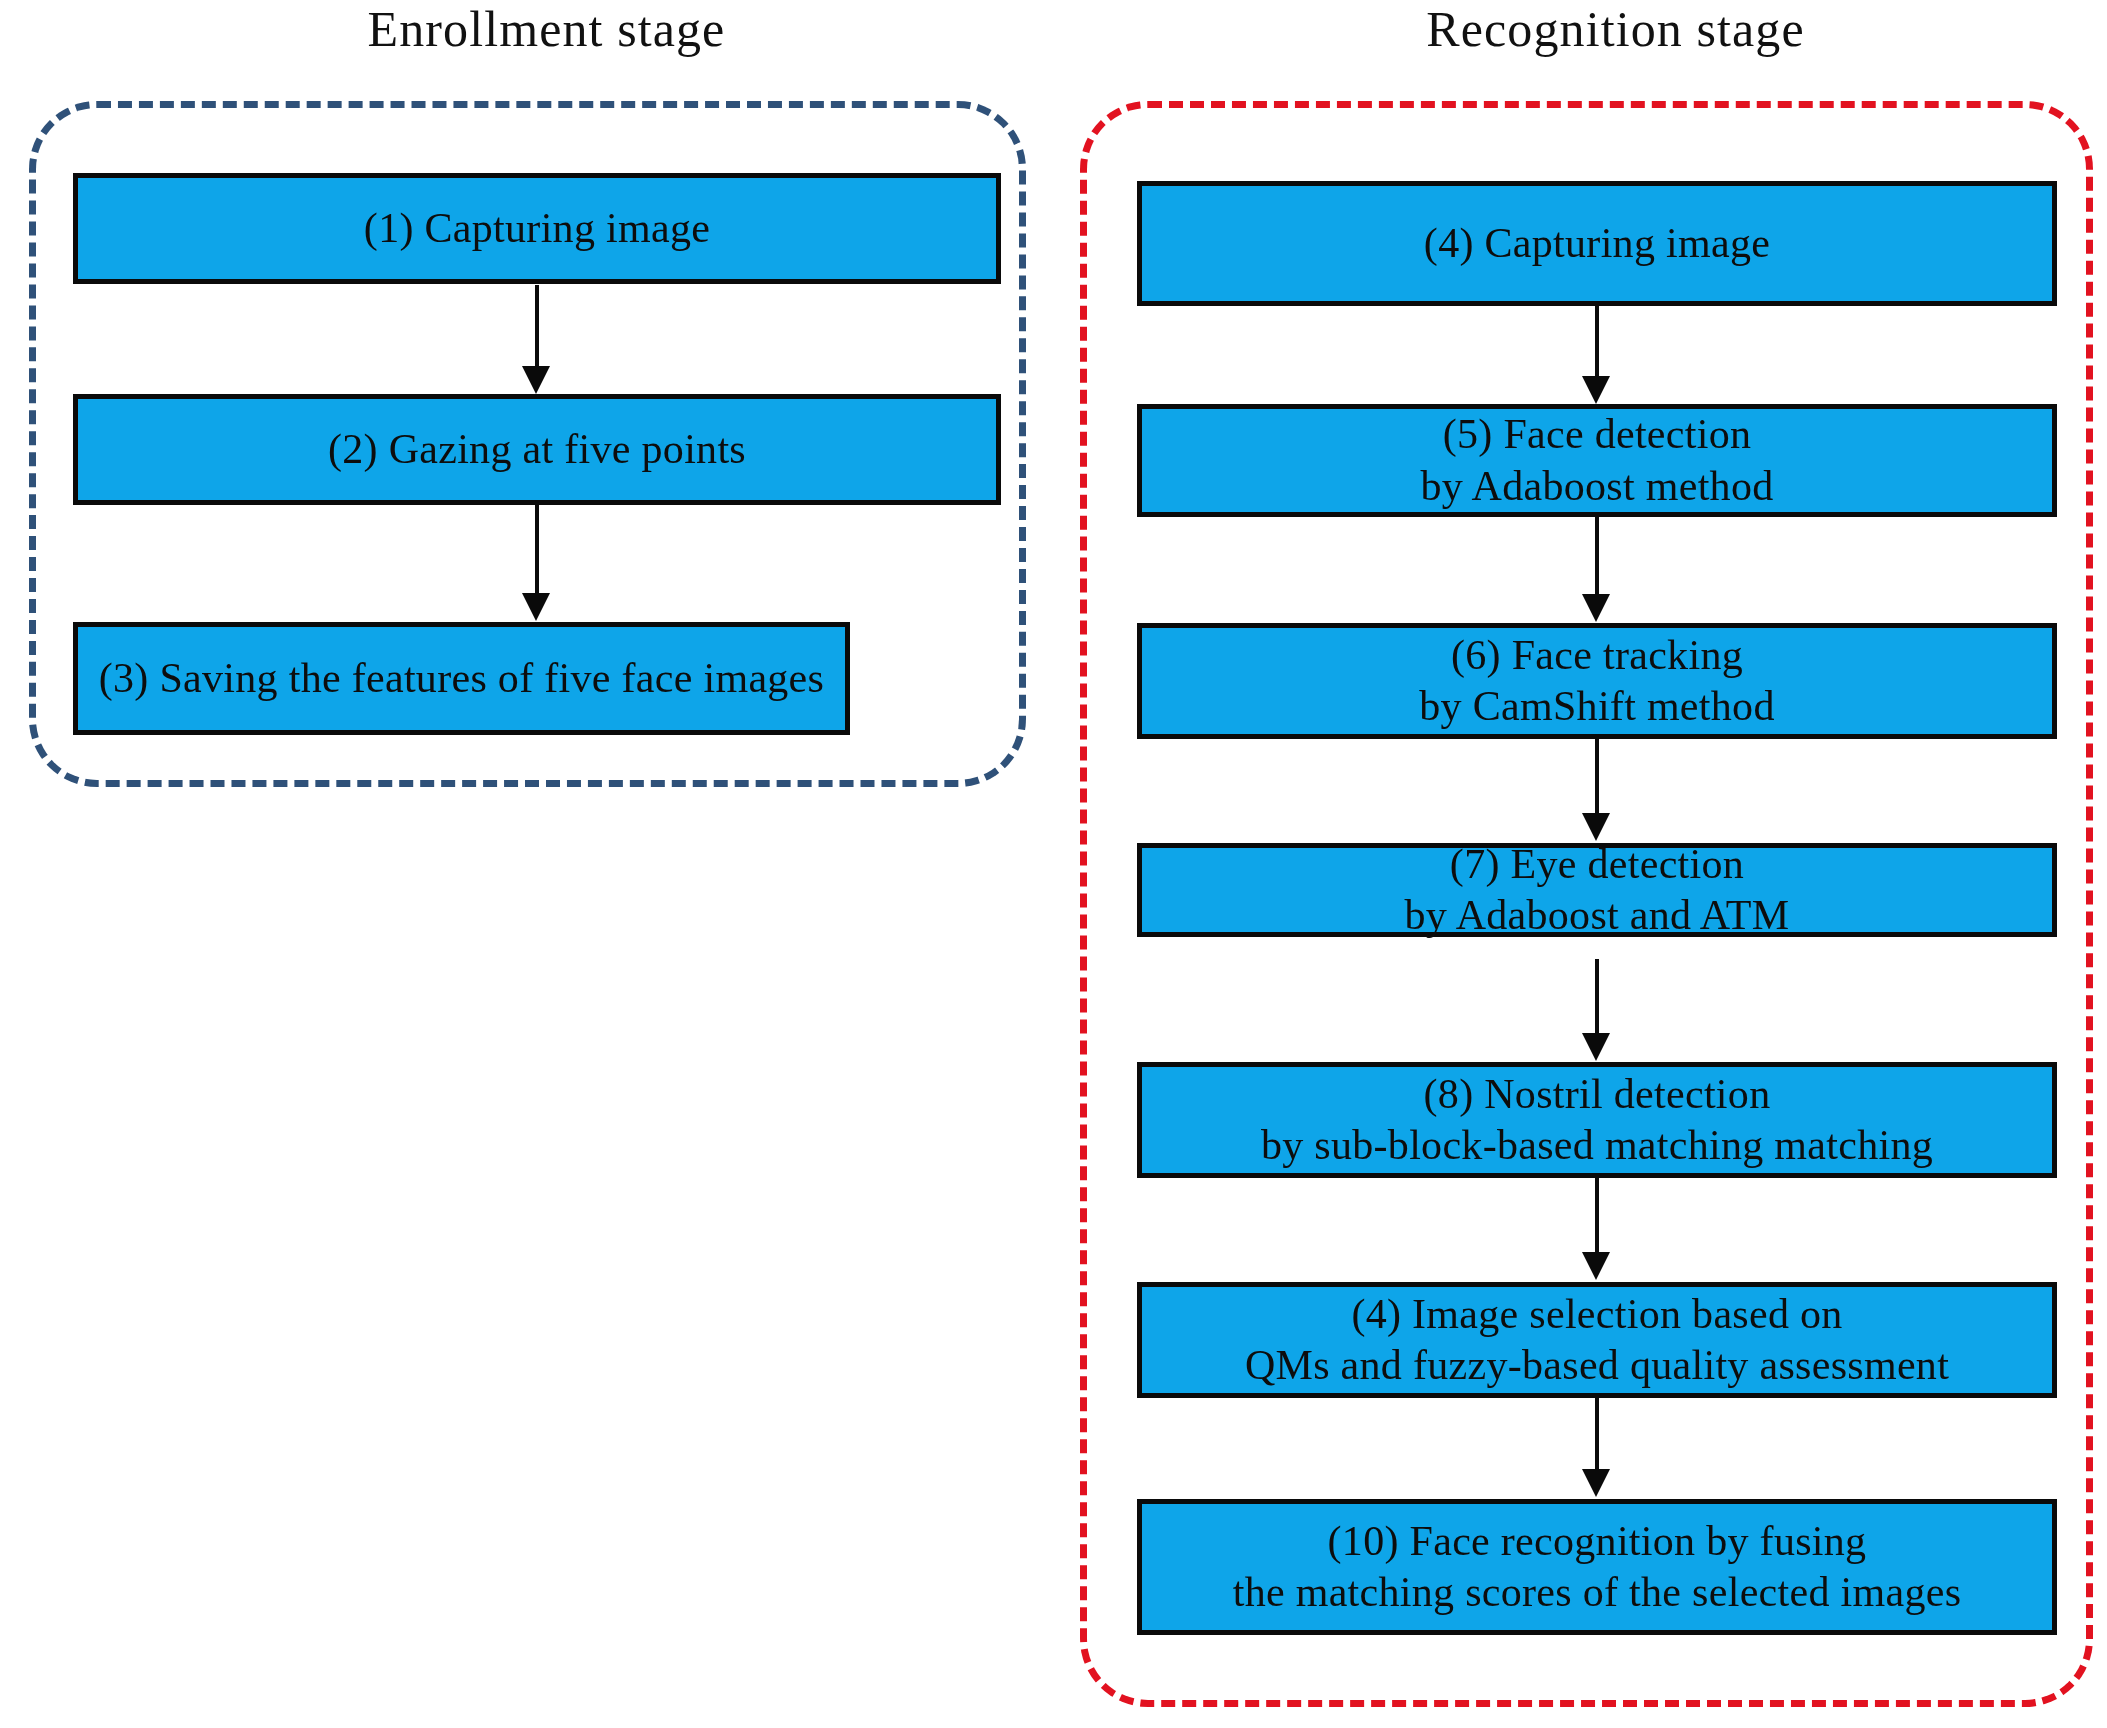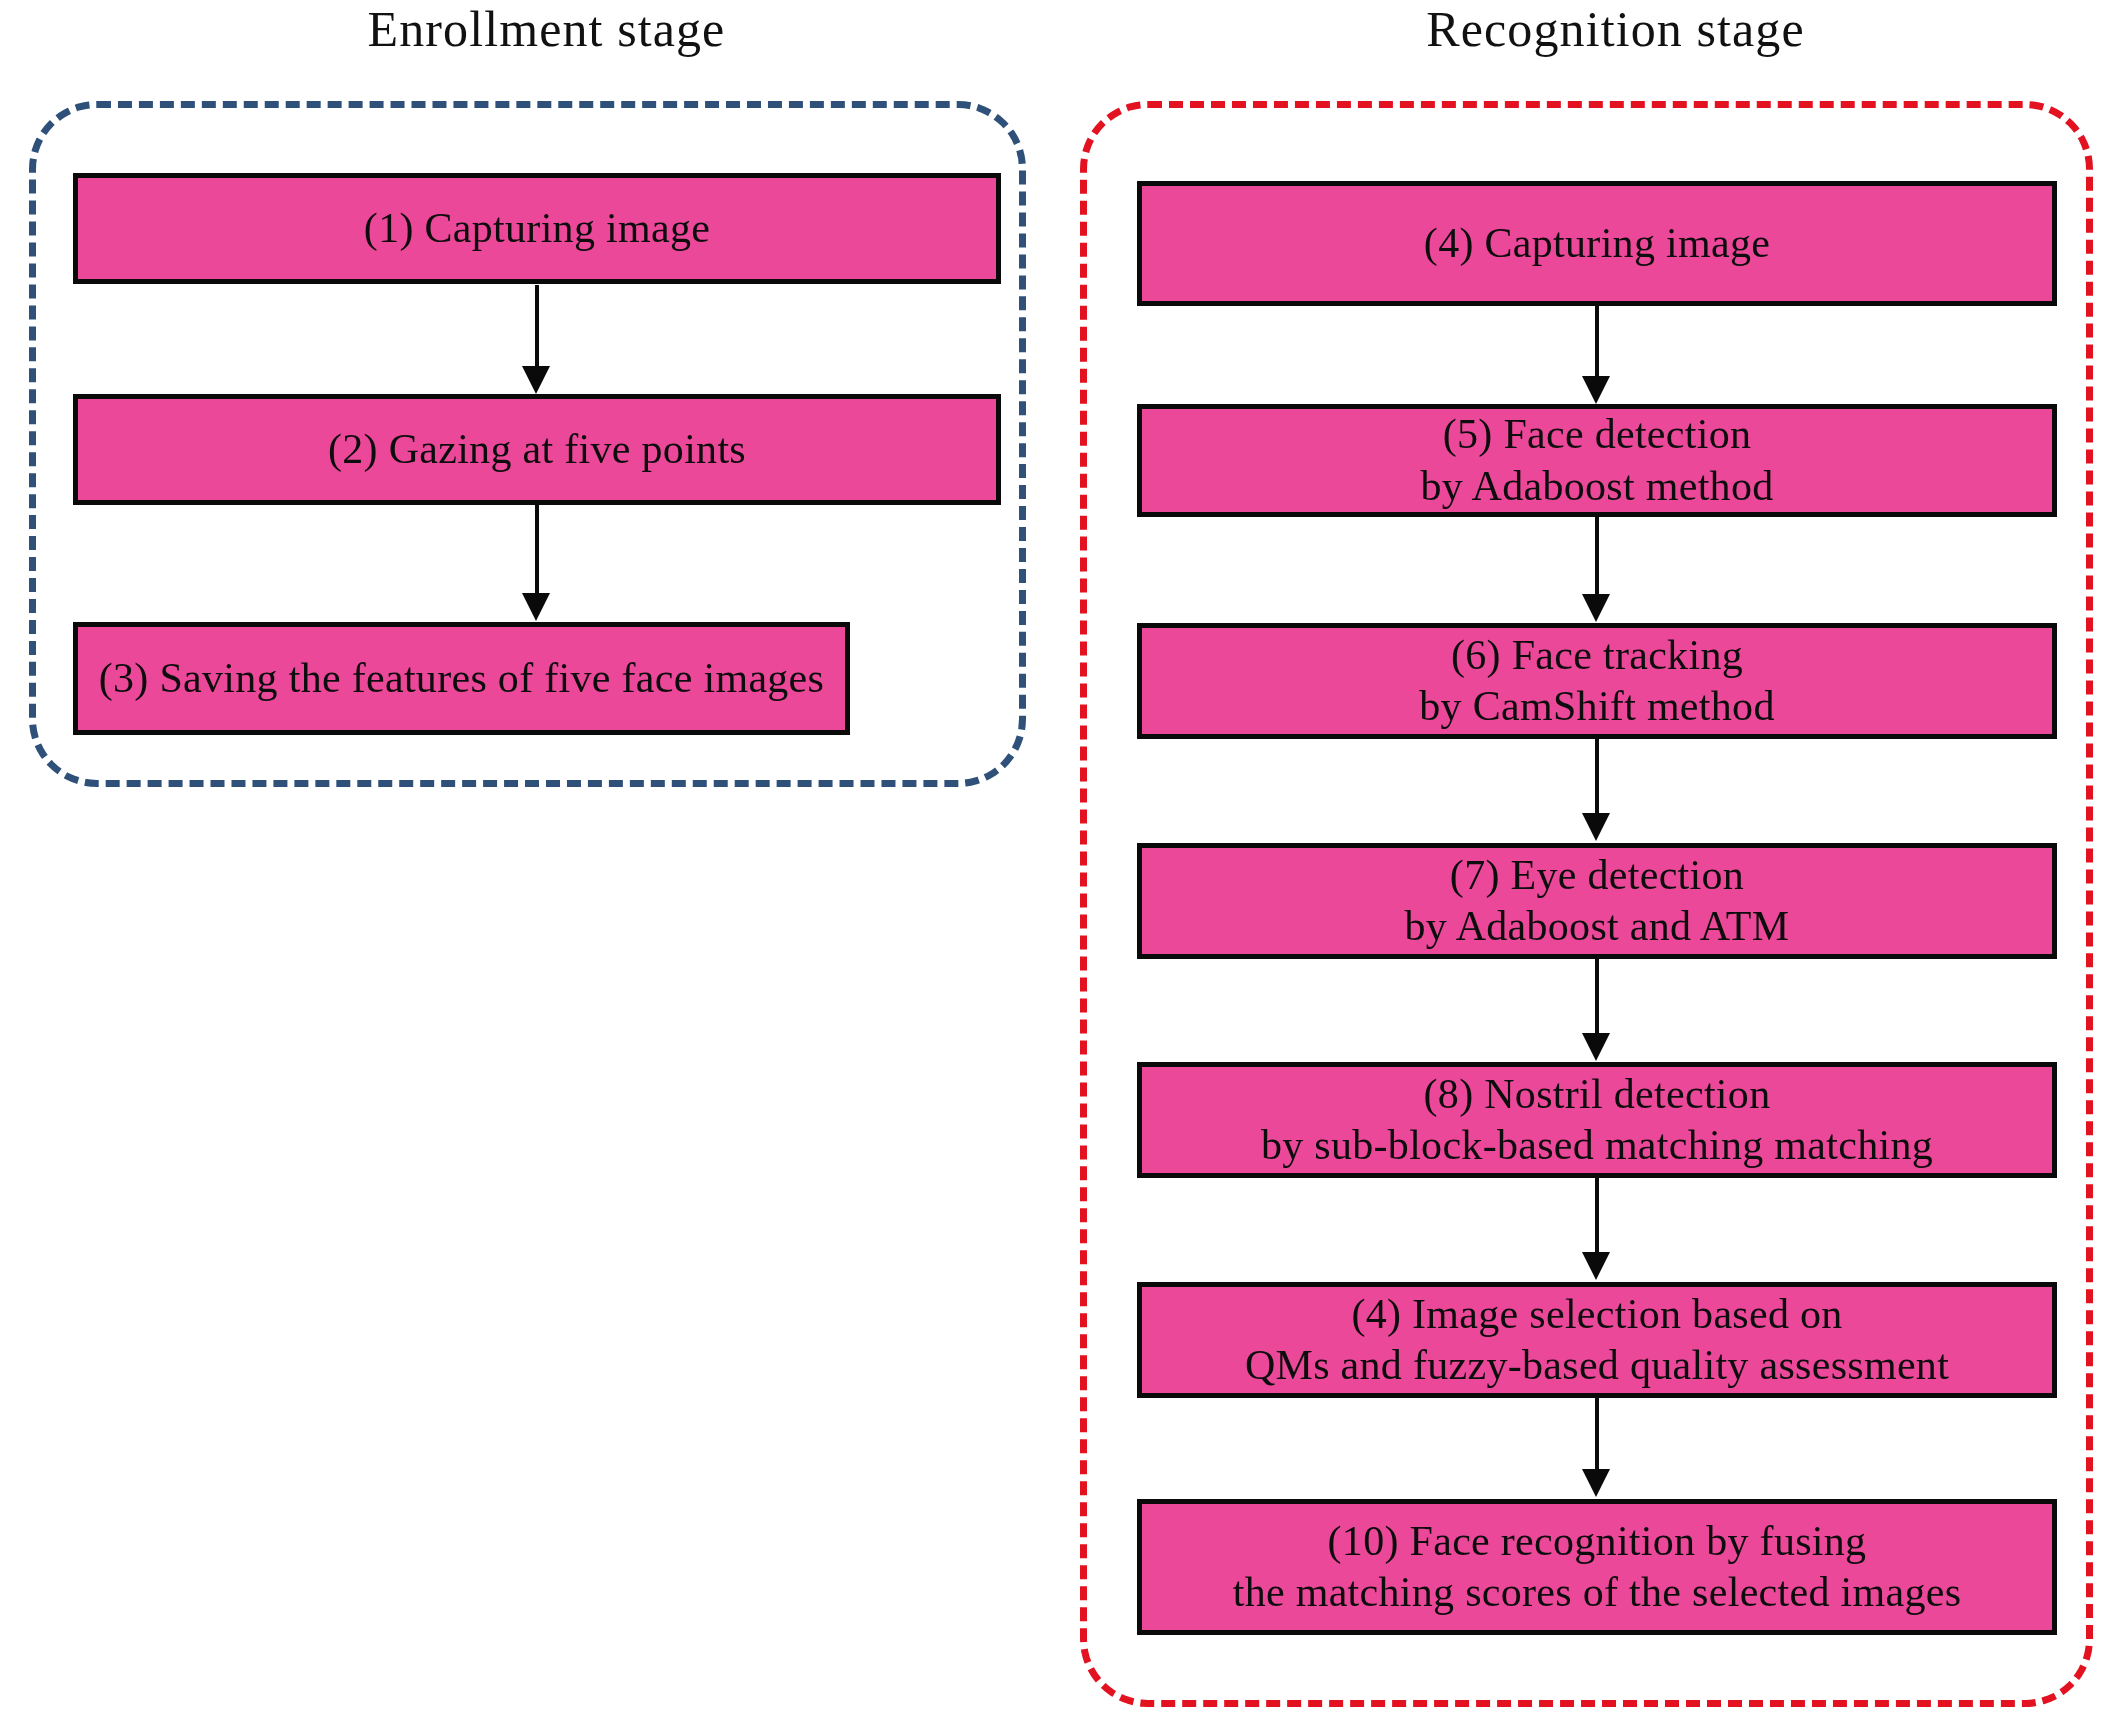--- a/index.html
+++ b/index.html
@@ -51,21 +51,21 @@
     top: 101px;
     width: 1013px;
     height: 1606px;
     border: 7.9px dashed #e21220;
   }
 
   
   .proc-box {
     position: absolute;
     box-sizing: border-box;
-    background: #ec4899;
+    background: #0ea5e9;
     border: 5px solid #0a0a0a;
     display: flex;
     align-items: center;
     justify-content: center;
     text-align: center;
     color: #0d0d0d;
     font-size: 42px;
     line-height: 1.22;
     letter-spacing: 0.3px;
     padding: 0 7.9px;
@@ -76,21 +76,21 @@
 
   
   #box-1 { left: 61px; top: 173px;  width: 928px; height: 111px; }
   #box-2 { left: 61px; top: 394px;  width: 928px; height: 111px; font-family: Liberation Serif, serif; }
   #box-3 { left: 61px; top: 622px; width: 777px; height: 113px; }
 
   
   #box-4  { left: 1125px; top: 181px;  width: 920px; height: 125px; }
   #box-5  { left: 1125px; top: 404px;  width: 920px; height: 113px; }
   #box-6  { left: 1125px; top: 623px; width: 920px; height: 116px; }
-  #box-7  { left: 1125px; top: 843px; width: 920px; height: 116px; }
+  #box-7  { left: 1125px; top: 843px; width: 920px; height: 94px; }
   #box-8  { left: 1125px; top: 1062px; width: 920px; height: 116px; text-align: center; }
   #box-9  { left: 1125px; top: 1282px; width: 920px; height: 116px; }
   #box-10 { left: 1125px; top: 1499px; width: 920px; height: 136px; }
 
   
   .arrow {
     position: absolute;
     width: 0;
   }
   .arrow .shaft {

